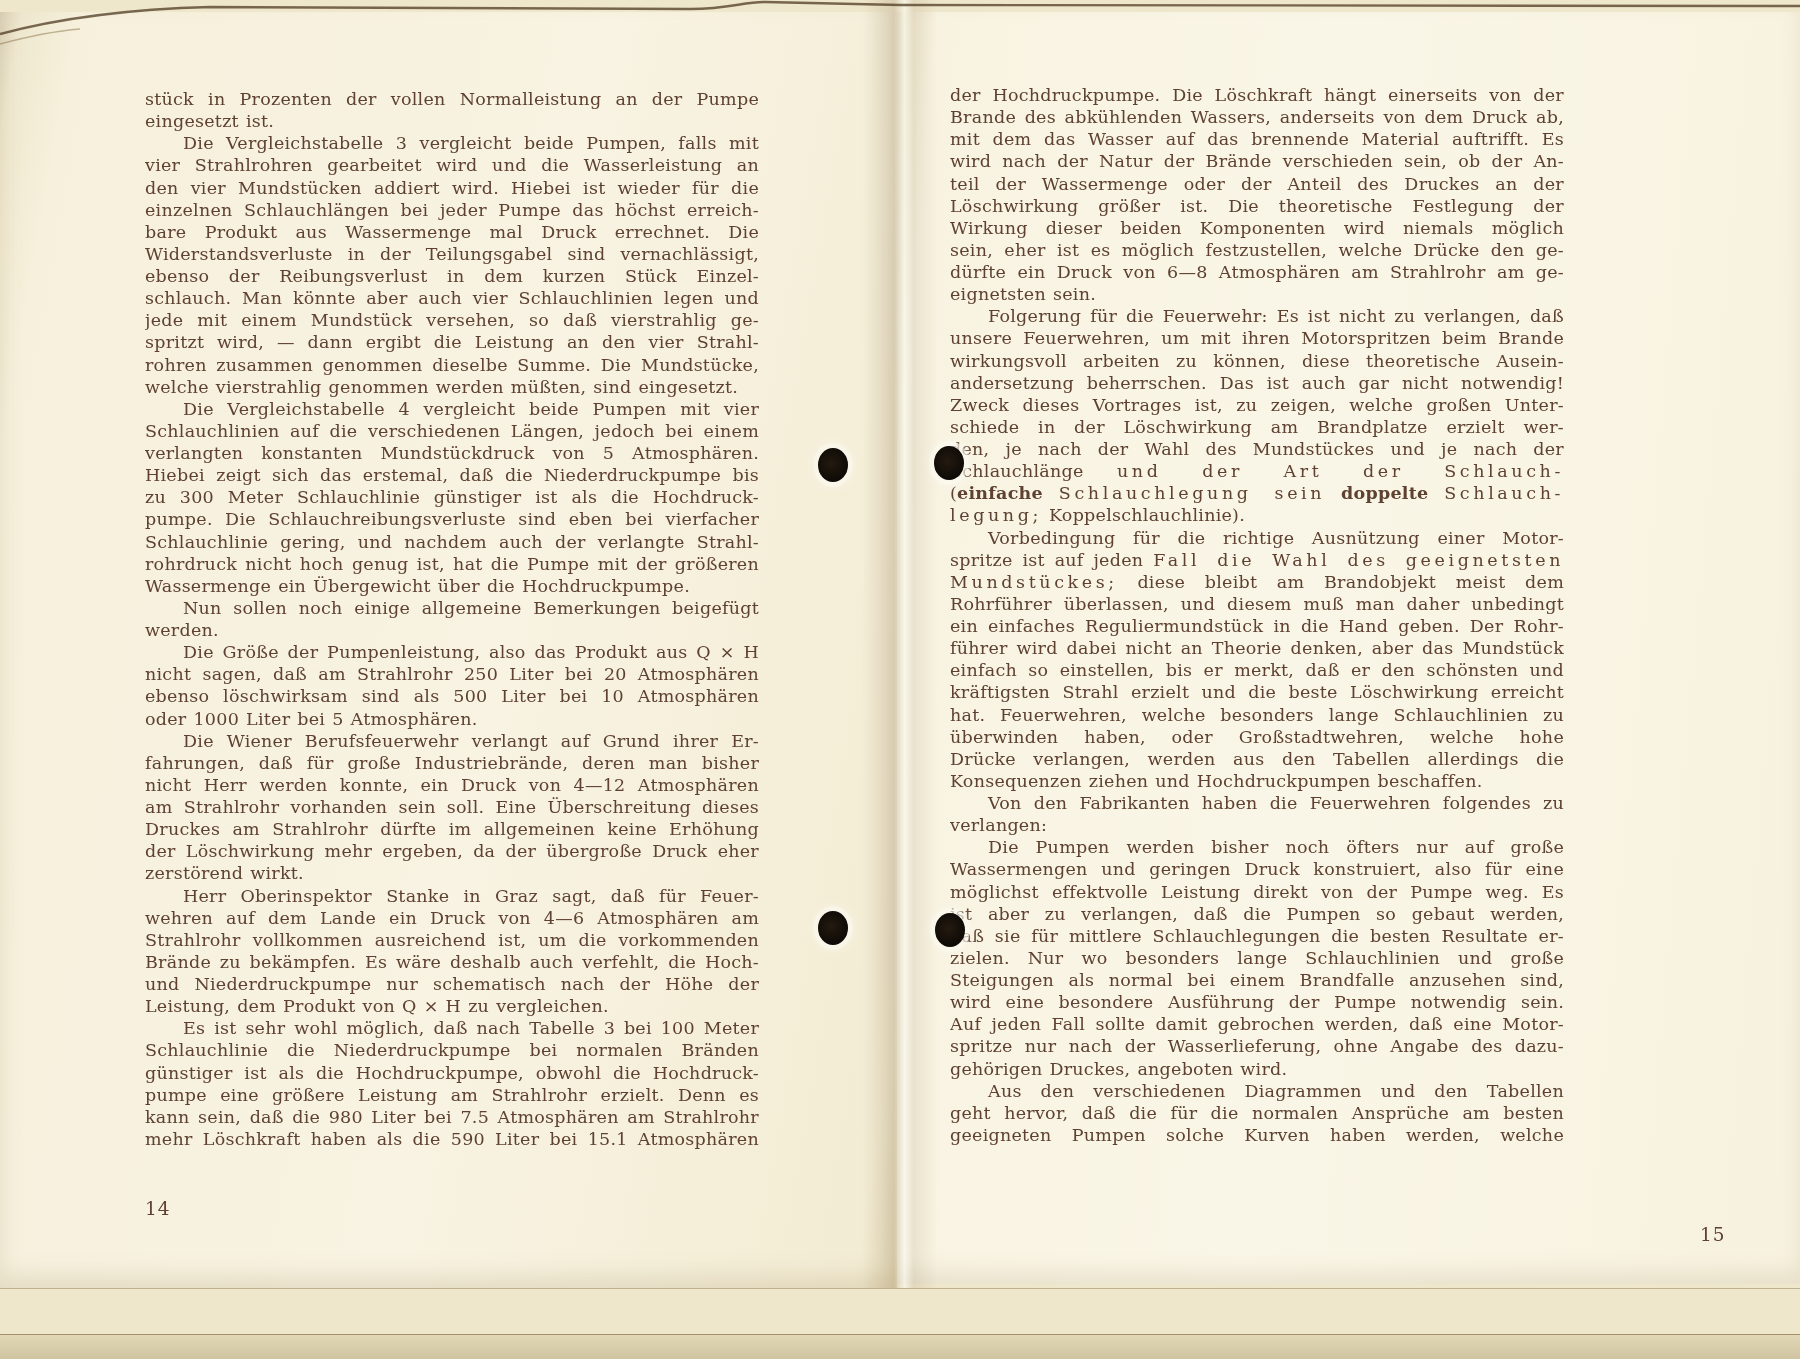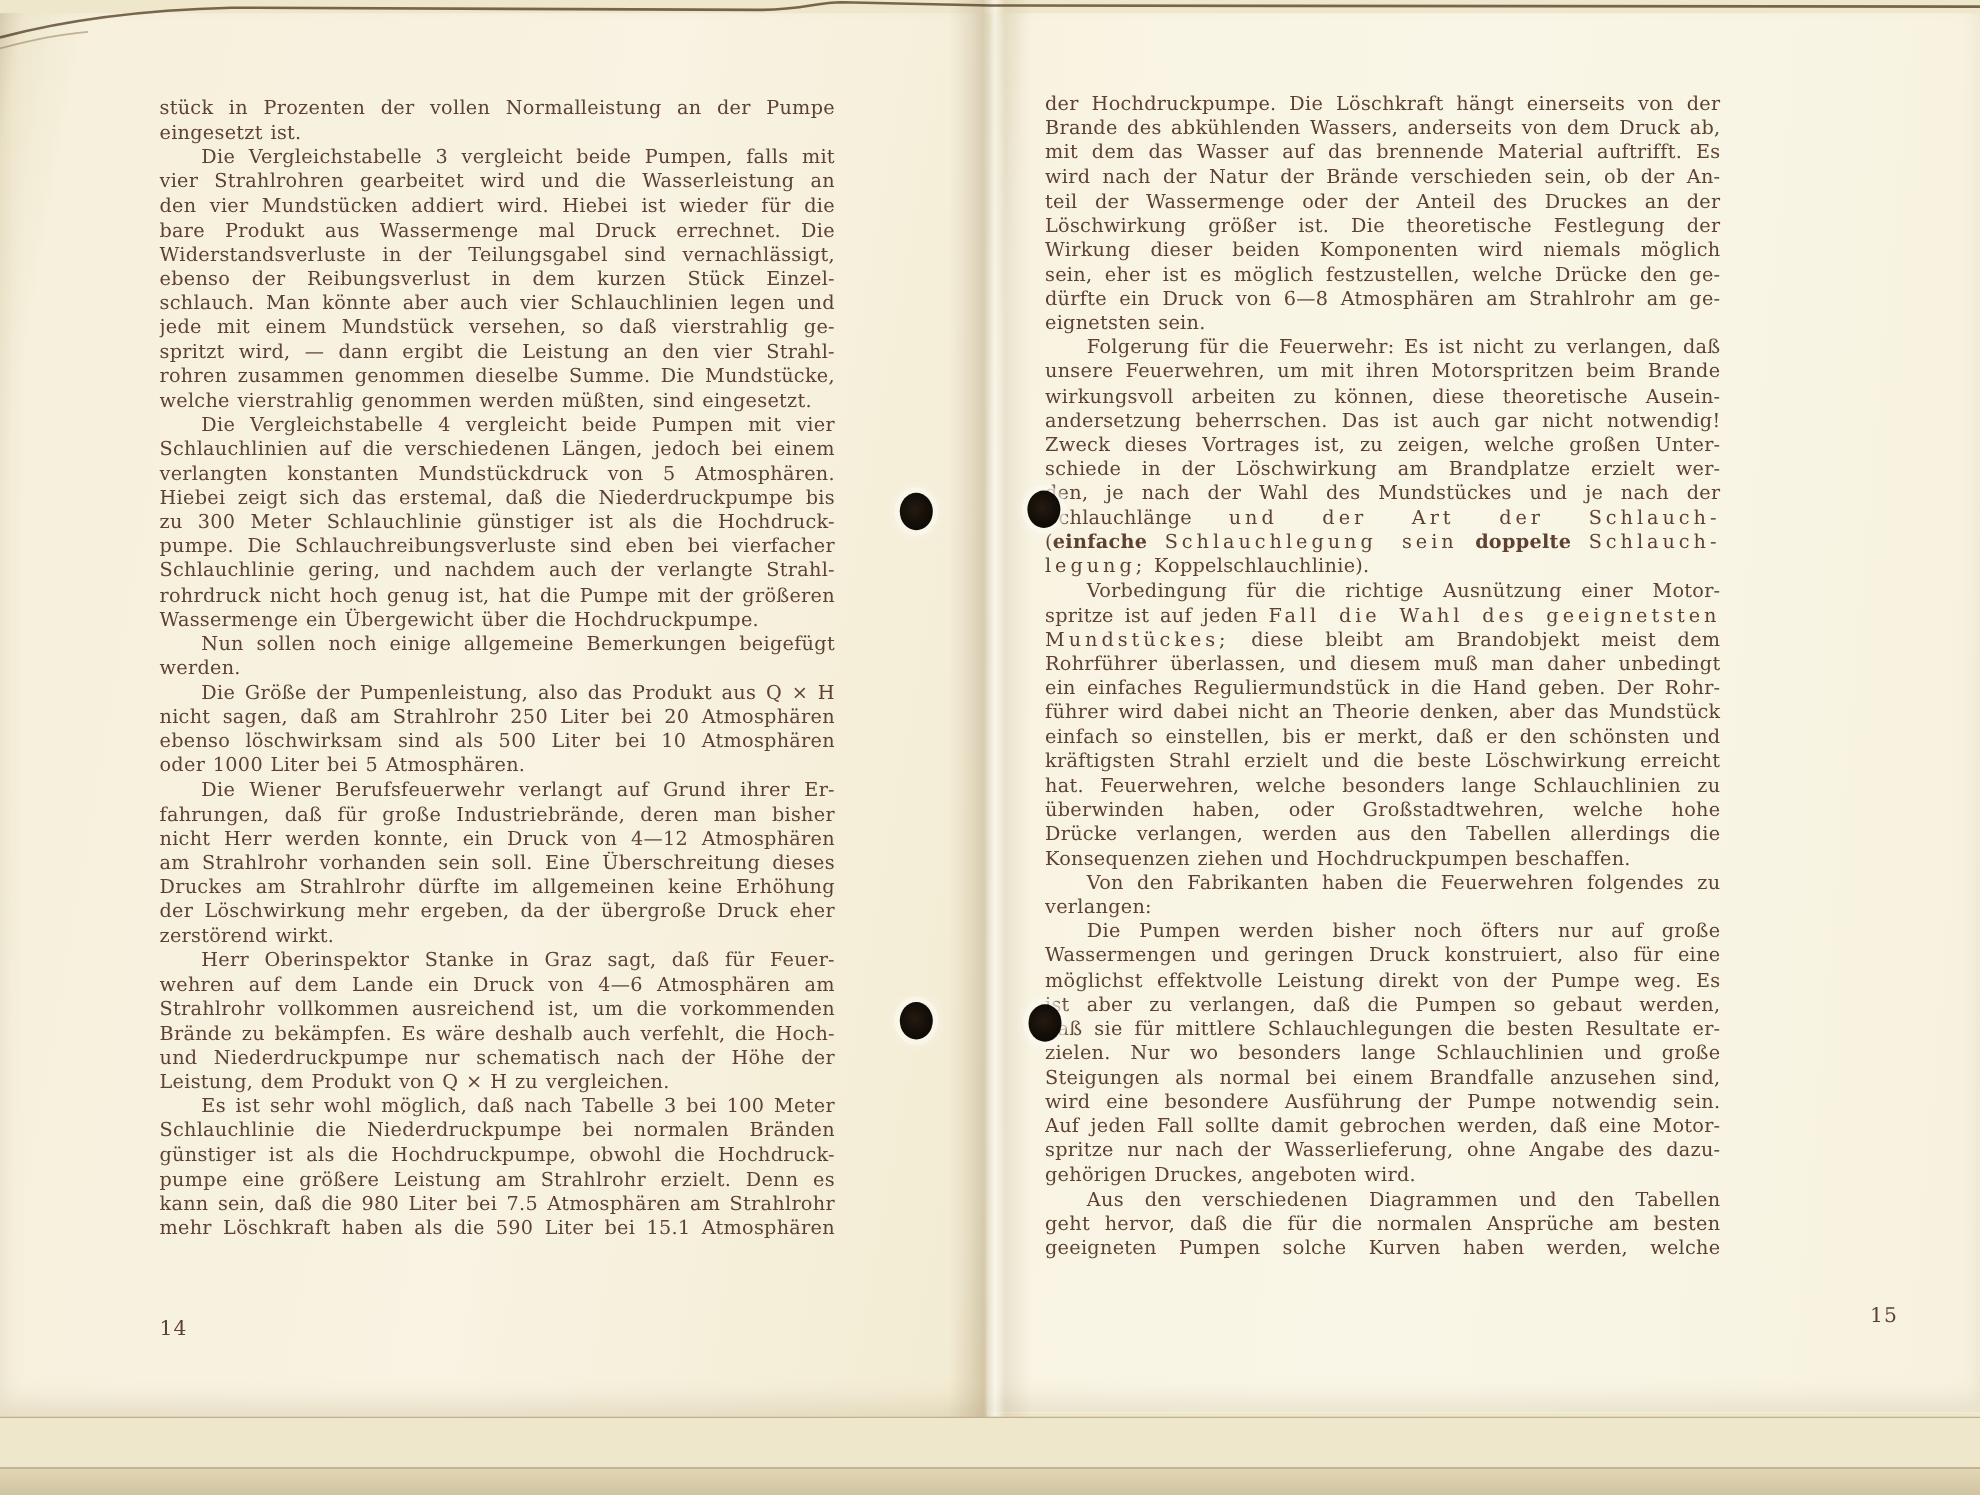--- a/index.html
+++ b/index.html
@@ -57,21 +57,21 @@
     text-align:justify; text-align-last:justify; overflow:hidden;
   }
   .line.last { text-align-last:left; }
   .line.indent { text-indent:38px; }
   .sp { letter-spacing:3.6px; word-spacing:5px; }
   .b  { font-weight:bold; }
   .page-num {
     position:absolute; color:#5e4130; font-size:18.5px; letter-spacing:1px;
   }
   .page-num.pn-left  { left:145px;  top:1198px; }
-  .page-num.pn-right { left:1700px; top:1186px; }
+  .page-num.pn-right { left:1700px; top:1224px; }
 </style>
 </head>
 <body>
 
 <div class="scan">
 
   <div class="page left"></div>
   <div class="page right"></div>
   <div class="gutter"></div>
 
@@ -79,20 +79,21 @@
     <path d="M0,34 C60,18 130,9 210,7 L690,9 C730,9 742,2 765,2 L900,5 L1800,6" fill="none" stroke="#4d3a20" stroke-width="2.4" opacity="0.75"></path>
     <path d="M0,44 C30,36 55,31 80,29" fill="none" stroke="#8a744c" stroke-width="1.6" opacity="0.5"></path>
   </svg>
 
   <div class="text-col tl">
       <div class="line"><span>stück in Prozenten der vollen Normalleistung an der Pumpe</span></div>
       <div class="line last"><span>eingesetzt ist.</span></div>
       <div class="line indent"><span>Die Vergleichstabelle 3 vergleicht beide Pumpen, falls mit</span></div>
       <div class="line"><span>vier Strahlrohren gearbeitet wird und die Wasserleistung an</span></div>
       <div class="line"><span>den vier Mundstücken addiert wird. Hiebei ist wieder für die</span></div>
+      <div class="line"><span>einzelnen Schlauchlängen bei jeder Pumpe das höchst erreich-</span></div>
       <div class="line"><span>bare Produkt aus Wassermenge mal Druck errechnet. Die</span></div>
       <div class="line"><span>Widerstandsverluste in der Teilungsgabel sind vernachlässigt,</span></div>
       <div class="line"><span>ebenso der Reibungsverlust in dem kurzen Stück Einzel-</span></div>
       <div class="line"><span>schlauch. Man könnte aber auch vier Schlauchlinien legen und</span></div>
       <div class="line"><span>jede mit einem Mundstück versehen, so daß vierstrahlig ge-</span></div>
       <div class="line"><span>spritzt wird, — dann ergibt die Leistung an den vier Strahl-</span></div>
       <div class="line"><span>rohren zusammen genommen dieselbe Summe. Die Mundstücke,</span></div>
       <div class="line last"><span>welche vierstrahlig genommen werden müßten, sind eingesetzt.</span></div>
       <div class="line indent"><span>Die Vergleichstabelle 4 vergleicht beide Pumpen mit vier</span></div>
       <div class="line"><span>Schlauchlinien auf die verschiedenen Längen, jedoch bei einem</span></div>

